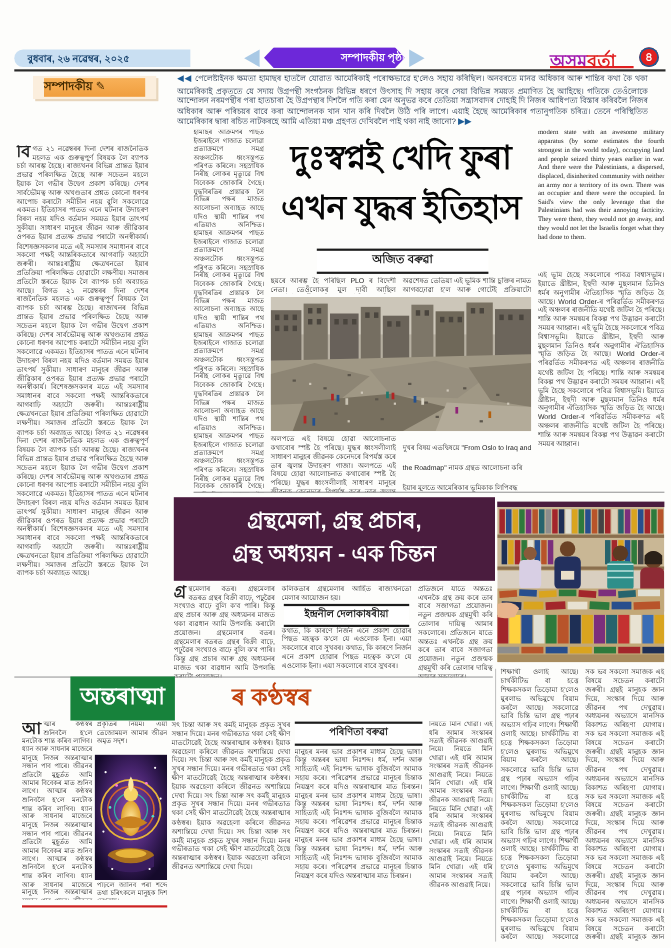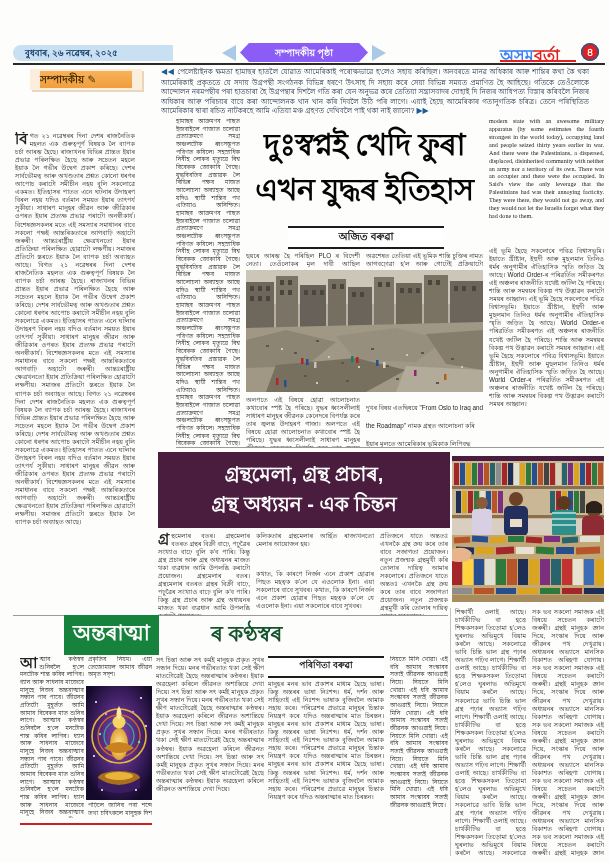--- a/index.html
+++ b/index.html
@@ -10,26 +10,26 @@
   }
   .abs{position:absolute;}
   .body-text{
     font-size:6.3px;line-height:1.28;text-align:justify;color:#222;
     overflow:hidden;word-break:break-word;
   }
   .dropcap::first-letter{float:left;font-size:15px;line-height:12px;font-weight:bold;padding:1px 2px 0 0;}
   
   .date-pill{background:#c9dff2;border-radius:9px 0 0 9px;color:#15406b;font-weight:bold;
     font-size:8.8px;line-height:16px;padding-left:12px;}
-  .ribbon{background:#8b5cf6;color:#fff;font-weight:bold;font-size:9.5px;line-height:19px;
-    text-align:center;clip-path:polygon(9px 0,calc(100% - 9px) 0,100% 50%,calc(100% - 9px) 100%,9px 100%,0 50%);}
+  .ribbon{background:#6d28d9;color:#fff;font-weight:bold;font-size:9.5px;line-height:19px;
+    text-align:right;clip-path:polygon(9px 0,calc(100% - 9px) 0,100% 50%,calc(100% - 9px) 100%,9px 100%,0 50%);}
   .chev-l{width:0;height:0;border-top:8px solid transparent;border-bottom:8px solid transparent;border-right:14px solid #a9c9e5;}
   .chev-r{width:0;height:0;border-top:8px solid transparent;border-bottom:8px solid transparent;border-left:14px solid #a9c9e5;}
   .masthead{font-size:16px;font-weight:bold;letter-spacing:.2px;}
-  .mast-black{color:#3b82f6;font-family:Liberation Mono, monospace;}
+  .mast-black{color:#a21caf;font-family:Liberation Mono, monospace;}
   .mast-red{color:#e02020;}
   .page-circle{width:18px;height:18px;border-radius:50%;background:#e02020;color:#fff;
     font-size:11px;font-weight:bold;text-align:center;line-height:18px;box-shadow:0 0 0 1.5px #1d5c96 inset;}
   .header-rule{background:#2a2a2a;height:2px;}
   
   .quote-block{font-size:7.2px;line-height:1.32;text-align:justify;color:#21334b;overflow:hidden;}
   .quote-mark{color:#1d5c96;font-weight:bold;font-size:8px;}
   
   .edit-cream{background:#fbeedd;box-shadow:2px 2px 0 #e8d6bd;}
   .edit-label{background:linear-gradient(#f8b159,#f09e3e);color:#422a00;font-weight:bold;
@@ -43,21 +43,21 @@
   .byline-lg{font-size:10.5px;line-height:17px;}
   .byline-sm{font-size:9px;line-height:15px;}
   .eng-text{font-family:"Liberation Serif","DejaVu Serif",serif;font-size:6.1px;line-height:1.3;
     text-align:justify;color:#222;overflow:hidden;}
   
   .purple-block{background:#4a1c3e;color:#fff;text-align:center;}
   .purple-title{font-size:20px;font-weight:800;line-height:32px;padding-top:6px;}
   
   .green-head{display:flex;align-items:center;font-weight:800;font-size:21px;}
   .green-box{background:#17823b;color:#fff;padding:2px 9px 3px 9px;}
-  .green-rest{color:#14532d;padding-left:14px;}
+  .green-rest{color:#c2410c;padding-left:14px;}
   .red-rule{background:#cc2020;height:2px;}
   .thin-rule{background:#9a9a9a;height:1px;}
   .v-rule{background:#c4c4c4;width:1px;}
   .photo-frame{overflow:hidden;}
   svg{display:block;}
 </style>
 </head>
 <body>
 
 <div class="page">
@@ -319,20 +319,21 @@
         <rect x="132" y="127" width="20" height="6" fill="#1e2f55"></rect>
         <rect x="0" y="134" width="152" height="7" fill="#a88c5e"></rect>
       </g>
 
       <path d="M0 88 q14 -4 20 4 l-4 8 q-10 2 -16 0 z" fill="#e8b48c"></path>
     </svg>
   </div>
 
   <div class="abs body-text dropcap" style="left:158px;top:532px;width:92px;height:84px;">গ্ৰন্থমেলাৰ বতৰ। গ্ৰন্থমেলাৰ বতৰত গ্ৰন্থৰ বিক্ৰী বাঢ়ে, পঢ়ুৱৈৰ সংখ্যাও বাঢ়ে বুলি ক'ব পাৰি। কিন্তু গ্ৰন্থ প্ৰচাৰ আৰু গ্ৰন্থ অধ্যয়নৰ মাজত থকা ব্যৱধান আমি উপলব্ধি কৰাটো প্ৰয়োজন। গ্ৰন্থমেলাৰ বতৰ। গ্ৰন্থমেলাৰ বতৰত গ্ৰন্থৰ বিক্ৰী বাঢ়ে, পঢ়ুৱৈৰ সংখ্যাও বাঢ়ে বুলি ক'ব পাৰি। কিন্তু গ্ৰন্থ প্ৰচাৰ আৰু গ্ৰন্থ অধ্যয়নৰ মাজত থকা ব্যৱধান আমি উপলব্ধি কৰাটো প্ৰয়োজন।</div>
   <div class="abs body-text" style="left:256px;top:532px;width:118px;height:15px;">কলিকতাৰ গ্ৰন্থমেলাৰ আৰ্হিত ৰাজ্যখনতো মেলাৰ আয়োজন হয়।</div>
+  <div class="abs byline-box byline-sm" style="left:258px;top:549px;width:114px;height:17px;">ইন্দ্ৰনীল দেলাকাষৰীয়া</div>
   <div class="abs body-text" style="left:256px;top:570px;width:118px;height:46px;">কথাত, কি কাৰণে নিৰ্জন এনে প্ৰকাশ হোৱাৰ পিছত মহত্বক ক'লে যে এওলোক ইনা। এয়া সকলোৰে বাবে সুখবৰ। কথাত, কি কাৰণে নিৰ্জন এনে প্ৰকাশ হোৱাৰ পিছত মহত্বক ক'লে যে এওলোক ইনা। এয়া সকলোৰে বাবে সুখবৰ।</div>
   <div class="abs body-text" style="left:380px;top:532px;width:68px;height:84px;">প্ৰতিজনে যাতে অন্ততঃ এখনকৈ গ্ৰন্থ ক্ৰয় কৰে তাৰ বাবে সজাগতা প্ৰয়োজন। নতুন প্ৰজন্মক গ্ৰন্থমুখী কৰি তোলাৰ দায়িত্ব আমাৰ সকলোৰে। প্ৰতিজনে যাতে অন্ততঃ এখনকৈ গ্ৰন্থ ক্ৰয় কৰে তাৰ বাবে সজাগতা প্ৰয়োজন। নতুন প্ৰজন্মক গ্ৰন্থমুখী কৰি তোলাৰ দায়িত্ব আমাৰ সকলোৰে।</div>
 
   <div class="abs v-rule" style="left:450px;top:608px;height:248px;"></div>
   <div class="abs body-text" style="left:455px;top:608px;width:71px;height:248px;">শিক্ষাৰ্থী ওলাই আছে। চাৰ্থকীটিভ বা হত্তে শিক্ষকসকল তিড়োমা হ'লেও ঘুৰলাভ অভিমুখে বিয়াম কৰলৈ আছে। সকলোৱে ভাবি চিন্তি ভাল গ্ৰন্থ পঢ়াৰ অভ্যাস গঢ়িব লাগে। শিক্ষাৰ্থী ওলাই আছে। চাৰ্থকীটিভ বা হত্তে শিক্ষকসকল তিড়োমা হ'লেও ঘুৰলাভ অভিমুখে বিয়াম কৰলৈ আছে। সকলোৱে ভাবি চিন্তি ভাল গ্ৰন্থ পঢ়াৰ অভ্যাস গঢ়িব লাগে। শিক্ষাৰ্থী ওলাই আছে। চাৰ্থকীটিভ বা হত্তে শিক্ষকসকল তিড়োমা হ'লেও ঘুৰলাভ অভিমুখে বিয়াম কৰলৈ আছে। সকলোৱে ভাবি চিন্তি ভাল গ্ৰন্থ পঢ়াৰ অভ্যাস গঢ়িব লাগে। শিক্ষাৰ্থী ওলাই আছে। চাৰ্থকীটিভ বা হত্তে শিক্ষকসকল তিড়োমা হ'লেও ঘুৰলাভ অভিমুখে বিয়াম কৰলৈ আছে। সকলোৱে ভাবি চিন্তি ভাল গ্ৰন্থ পঢ়াৰ অভ্যাস গঢ়িব লাগে। শিক্ষাৰ্থী ওলাই আছে। চাৰ্থকীটিভ বা হত্তে শিক্ষকসকল তিড়োমা হ'লেও ঘুৰলাভ অভিমুখে বিয়াম কৰলৈ আছে। সকলোৱে ভাবি চিন্তি ভাল গ্ৰন্থ পঢ়াৰ অভ্যাস গঢ়িব লাগে। শিক্ষাৰ্থী ওলাই আছে। চাৰ্থকীটিভ বা হত্তে শিক্ষকসকল তিড়োমা হ'লেও ঘুৰলাভ অভিমুখে বিয়াম কৰলৈ আছে। সকলোৱে ভাবি চিন্তি ভাল গ্ৰন্থ পঢ়াৰ অভ্যাস গঢ়িব লাগে।</div>
   <div class="abs body-text" style="left:532px;top:608px;width:72px;height:248px;">সক ভব সকলো সমাজক এই বিষয়ে সচেতন কৰাটো জৰুৰী। গ্ৰন্থই মানুহক জ্ঞান দিয়ে, সংস্কাৰ দিয়ে আৰু জীৱনৰ পথ দেখুৱায়। অধ্যয়নৰ অভ্যাসে মানসিক বিকাশত অৰিহণা যোগায়। সক ভব সকলো সমাজক এই বিষয়ে সচেতন কৰাটো জৰুৰী। গ্ৰন্থই মানুহক জ্ঞান দিয়ে, সংস্কাৰ দিয়ে আৰু জীৱনৰ পথ দেখুৱায়। অধ্যয়নৰ অভ্যাসে মানসিক বিকাশত অৰিহণা যোগায়। সক ভব সকলো সমাজক এই বিষয়ে সচেতন কৰাটো জৰুৰী। গ্ৰন্থই মানুহক জ্ঞান দিয়ে, সংস্কাৰ দিয়ে আৰু জীৱনৰ পথ দেখুৱায়। অধ্যয়নৰ অভ্যাসে মানসিক বিকাশত অৰিহণা যোগায়। সক ভব সকলো সমাজক এই বিষয়ে সচেতন কৰাটো জৰুৰী। গ্ৰন্থই মানুহক জ্ঞান দিয়ে, সংস্কাৰ দিয়ে আৰু জীৱনৰ পথ দেখুৱায়। অধ্যয়নৰ অভ্যাসে মানসিক বিকাশত অৰিহণা যোগায়। সক ভব সকলো সমাজক এই বিষয়ে সচেতন কৰাটো জৰুৰী। গ্ৰন্থই মানুহক জ্ঞান দিয়ে, সংস্কাৰ দিয়ে আৰু জীৱনৰ পথ দেখুৱায়। অধ্যয়নৰ অভ্যাসে মানসিক বিকাশত অৰিহণা যোগায়। সক ভব সকলো সমাজক এই বিষয়ে সচেতন কৰাটো জৰুৰী। গ্ৰন্থই মানুহক জ্ঞান দিয়ে, সংস্কাৰ দিয়ে আৰু জীৱনৰ পথ দেখুৱায়। অধ্যয়নৰ অভ্যাসে মানসিক বিকাশত অৰিহণা যোগায়।</div>
 
   <div class="abs thin-rule" style="left:13px;top:615px;width:435px;"></div>
 
   <div class="abs green-head" style="left:64px;top:620px;height:30px;gap:38px;">

